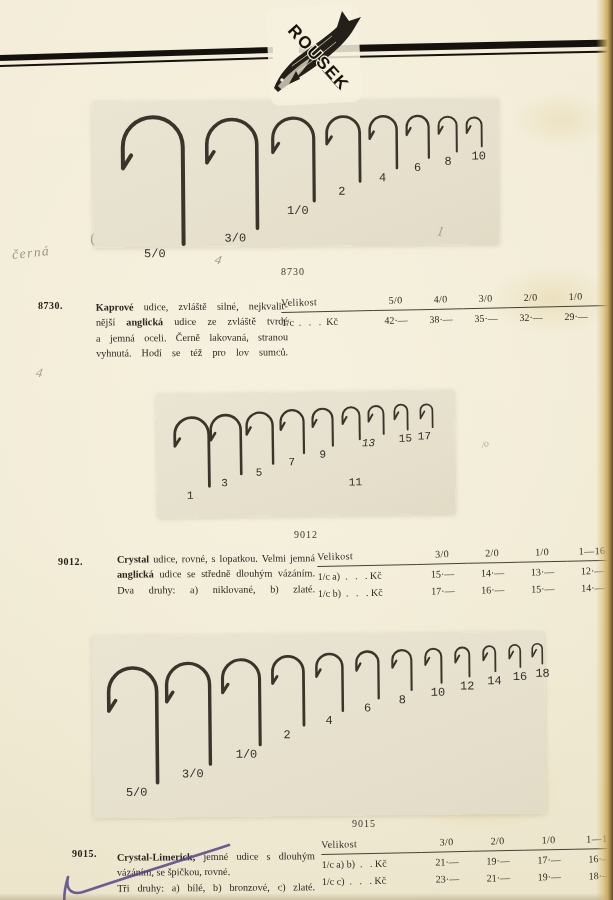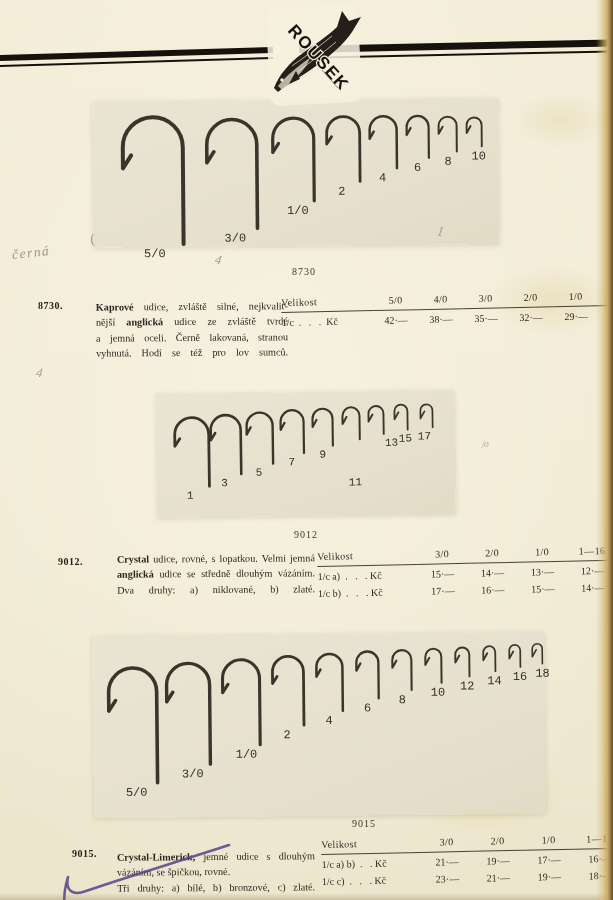--- a/index.html
+++ b/index.html
@@ -29,21 +29,21 @@
   .strip0{left:93px;top:100px;width:406px;height:146px;transform:rotate(-.5deg);}
   .strip1{left:157px;top:392px;width:298px;height:124px;transform:rotate(-.8deg);}
   .strip2{left:93px;top:634px;width:452px;height:182px;transform:rotate(-.6deg);}
   .hook{position:absolute;overflow:visible;}
   .hlabel{position:absolute;font-family:"Liberation Mono","DejaVu Sans Mono",monospace;
     color:#33302a;white-space:nowrap;}
   .strip0 .hlabel,.strip2 .hlabel{font-size:12px;}
   .strip1 .hlabel{font-size:11px;}
   
   .caption{position:absolute;font-size:10px;letter-spacing:1px;color:#3d382e;}
-  .cap0{left:292px;top:266px;} .cap1{left:294px;top:529px;} .cap2{left:316px;top:818px;padding-left:36px;}
+  .cap0{left:281px;top:266px;} .cap1{left:294px;top:529px;} .cap2{left:316px;top:818px;padding-left:36px;}
   .itemno{position:absolute;font-weight:bold;font-size:10px;letter-spacing:.5px;color:#26211a;}
   .in0{left:38px;top:300px;} .in1{left:58px;top:556px;} .in2{left:72px;top:848px;}
   
   .desc{position:absolute;font-size:10.2px;line-height:15.4px;color:#2b261f;transform:rotate(-.4deg);}
   .d0{left:96px;top:299px;width:192px;}
   .d1{left:117px;top:551px;width:198px;}
   .d2{left:117px;top:849px;width:198px;}
   .desc .ln{text-align:justify;text-align-last:justify;white-space:normal;}
   .desc .ln.nj{text-align-last:left;}
   .b{font-weight:bold;} .u{}
@@ -147,21 +147,21 @@
         <path d="M22 39 L22 12 A10 10 0 0 0 2 12 L2 20 m0 0 l4 -7" fill="none" stroke="#3a352b" stroke-width="2.1" stroke-linecap="round"></path>
       </svg>
       <span class="hlabel" style="left: 162.4px; top: 57px;">9</span>
       <svg class="hook" width="21" height="35" style="left: 184px; top: 14px;">
         <path d="M19 34 L19 10.5 A8.5 8.5 0 0 0 2 10.5 L2 18.5 m0 0 l4 -7" fill="none" stroke="#3a352b" stroke-width="2" stroke-linecap="round"></path>
       </svg>
       <span class="hlabel" style="left: 191.35px; top: 51px; margin-top: 34px;">11</span>
       <svg class="hook" width="19" height="31" style="left: 210px; top: 13px;">
         <path d="M17 30 L17 9.5 A7.5 7.5 0 0 0 2 9.5 L2 17.5 m0 0 l4 -7" fill="none" stroke="#3a352b" stroke-width="1.9" stroke-linecap="round"></path>
       </svg>
-      <span class="hlabel" style="left: 228px; top: 46px;">13</span>
+      <span class="hlabel" style="left: 205px; top: 46px; font-style: italic;">13</span>
       <svg class="hook" width="17" height="28" style="left: 236px; top: 12px;">
         <path d="M15 27 L15 8.5 A6.5 6.5 0 0 0 2 8.5 L2 16.5 m0 0 l4 -7" fill="none" stroke="#3a352b" stroke-width="1.8" stroke-linecap="round"></path>
       </svg>
       <span class="hlabel" style="left: 241.95px; top: 42px;">15</span>
       <svg class="hook" width="16" height="26" style="left: 262px; top: 12px;">
         <path d="M14 25 L14 8 A6 6 0 0 0 2 8 L2 16 m0 0 l4 -7" fill="none" stroke="#3a352b" stroke-width="1.7" stroke-linecap="round"></path>
       </svg>
       <span class="hlabel" style="left: 261px; top: 40px;">17</span>
     </div>
   <div class="strip strip2" id="strip2">

